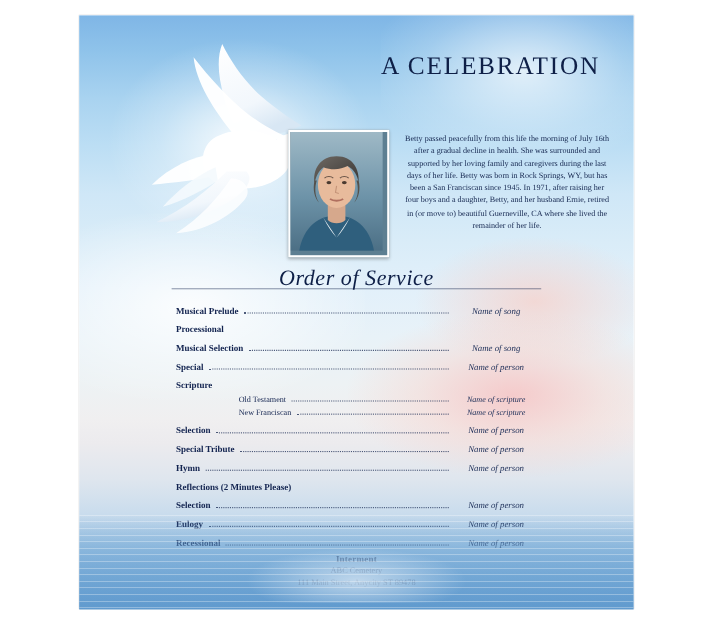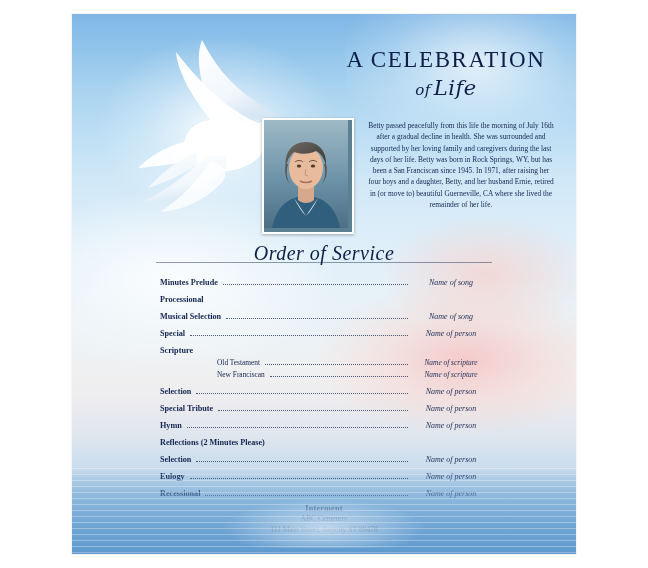--- a/index.html
+++ b/index.html
@@ -313,23 +313,20 @@
         <path d="M96 110 C78 112 56 122 40 138 C60 136 80 134 96 130 Z" fill="#ffffff" opacity="0.95"></path>
         <path d="M98 122 C80 130 62 144 50 158 C70 152 88 142 100 134 Z" fill="#f4f9fd" opacity="0.9"></path>
 
         <path d="M108 126 C92 142 70 160 44 172 C72 172 100 162 118 148 C128 140 132 132 126 126 Z" fill="url(#wingG)" opacity="0.97"></path>
         <path d="M112 132 C100 150 84 168 62 182 C88 180 110 168 124 152 C132 143 124 132 112 132 Z" fill="#ffffff" opacity="0.8"></path>
       </svg>
     </div>
 
     <div class="header">
       <div class="title-main">A CELEBRATION</div>
-      <div class="title-script">
-        <span class="of">of</span><span>Life</span>
-      </div>
     </div>
 
     <div class="photo">
       <svg width="84" height="108" viewBox="0 0 84 108">
         <defs>
           <linearGradient id="bgp" x1="0%" y1="0%" x2="0%" y2="100%">
             <stop offset="0%" stop-color="#9fb9c6"></stop>
             <stop offset="55%" stop-color="#6d93a8"></stop>
             <stop offset="100%" stop-color="#4c6f85"></stop>
           </linearGradient>
@@ -361,21 +358,21 @@
       </svg>
     </div>
 
     <div class="bio">Betty passed peacefully from this life the morning of July 16th after a gradual decline in health. She was surrounded and supported by her loving family and caregivers during the last days of her life.  Betty was born in Rock Springs, WY, but has been a San Franciscan since 1945. In 1971, after raising her four boys and a daughter, Betty, and her husband Ernie, retired in (or move to) beautiful Guerneville, CA where she lived the remainder of her life.</div>
 
     <div class="oos-title">Order of Service</div>
     <div class="oos-rule rule-top"></div>
 
     <div class="oos">
       <div class="row">
-        <span class="label">Minutes Prelude</span>
+        <span class="label">Musical Prelude</span>
         <span class="dots"></span>
         <span class="value">Name of song</span>
       </div>
       <div class="row no-value">
         <span class="label">Processional</span>
 
       </div>
       <div class="row">
         <span class="label">Musical Selection</span>
         <span class="dots"></span>

